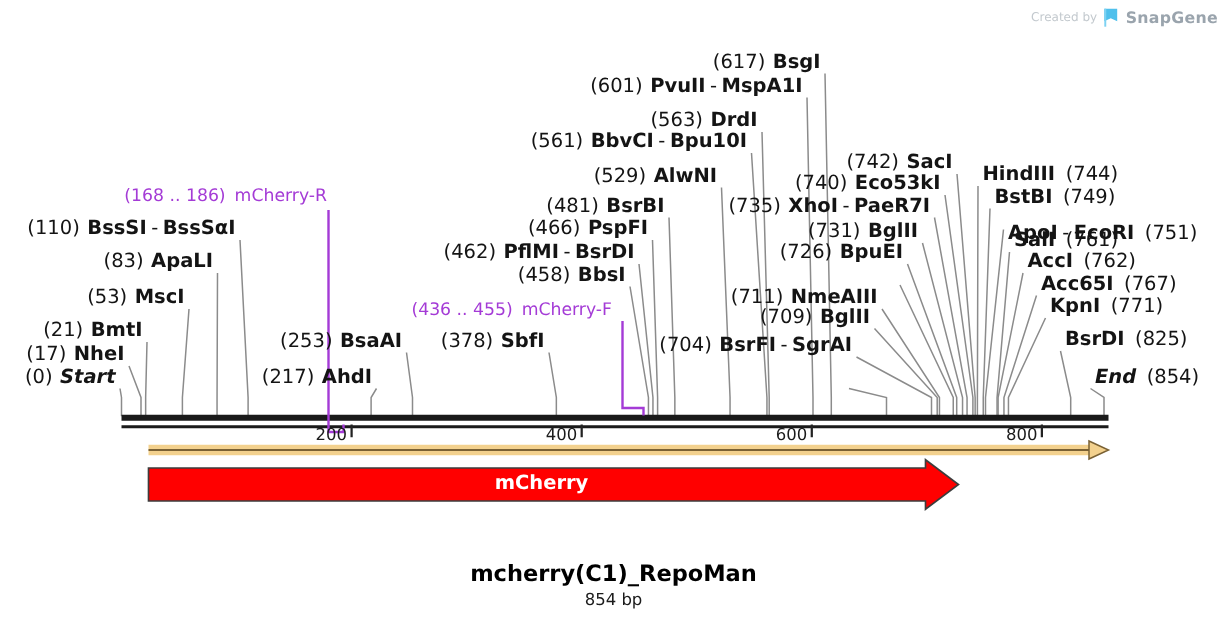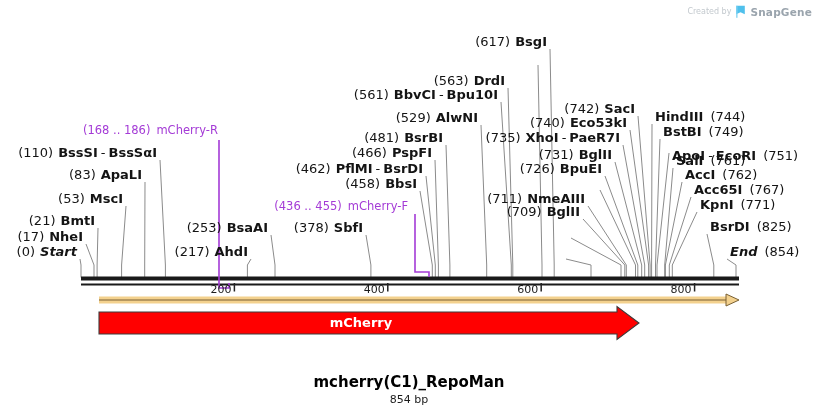--- a/index.html
+++ b/index.html
@@ -104,21 +104,23 @@
       <div class="lbl" style="right: 570px; top: 244px;"><span class="pos">(217)</span><span class="nm">AhdI</span></div>
       <div class="lbl" style="right: 550px; top: 220px;"><span class="pos">(253)</span><span class="nm">BsaAI</span></div>
       <div class="lbl" style="right: 455px; top: 220px;"><span class="pos">(378)</span><span class="nm">SbfI</span></div>
       <div class="lbl" style="right: 401px; top: 176px;"><span class="pos">(458)</span><span class="nm">BbsI</span></div>
       <div class="lbl" style="right: 395px; top: 161px;"><span class="pos">(462)</span><span class="nm">PflMI</span><span class="sep">-</span><span class="nm">BsrDI</span></div>
       <div class="lbl" style="right: 386px; top: 145px; margin-left: 28px;"><span class="pos">(466)</span><span class="nm">PspFI</span></div>
       <div class="lbl" style="right: 375px; top: 130px;"><span class="pos">(481)</span><span class="nm">BsrBI</span></div>
       <div class="lbl" style="right: 340px; top: 110px;"><span class="pos">(529)</span><span class="nm">AlwNI</span></div>
       <div class="lbl" style="right: 320px; top: 87px;"><span class="pos">(561)</span><span class="nm">BbvCI</span><span class="sep">-</span><span class="nm">Bpu10I</span></div>
       <div class="lbl" style="right: 313px; top: 73px;"><span class="pos">(563)</span><span class="nm">DrdI</span></div>
+      <div class="lbl" style="right: 283px; top: 50px;"><span class="pos">(601)</span><span class="nm">PvuII</span><span class="sep">-</span><span class="nm">MspA1I</span></div>
       <div class="lbl" style="right: 271px; top: 34px;"><span class="pos">(617)</span><span class="nm">BsgI</span></div>
+      <div class="lbl" style="right: 250px; top: 223px;"><span class="pos">(704)</span><span class="nm">BsrFI</span><span class="sep">-</span><span class="nm">SgrAI</span></div>
       <div class="lbl" style="right: 238px; top: 204px;"><span class="pos">(709)</span><span class="nm">BglII</span></div>
       <div class="lbl" style="right: 233px; top: 191px;"><span class="pos">(711)</span><span class="nm">NmeAIII</span></div>
       <div class="lbl" style="right: 216px; top: 161px;"><span class="pos">(726)</span><span class="nm">BpuEI</span></div>
       <div class="lbl" style="right: 206px; top: 147px;"><span class="pos">(731)</span><span class="nm">BglII</span></div>
       <div class="lbl" style="right: 198px; top: 130px;"><span class="pos">(735)</span><span class="nm">XhoI</span><span class="sep">-</span><span class="nm">PaeR7I</span></div>
       <div class="lbl" style="right: 191px; top: 115px;"><span class="pos">(740)</span><span class="nm">Eco53kI</span></div>
       <div class="lbl" style="right: 183px; top: 101px;"><span class="pos">(742)</span><span class="nm">SacI</span></div>
       <div class="lbl" style="left: 655px; top: 109px;"><span class="nm">HindIII</span><span class="pos sfx">(744)</span></div>
       <div class="lbl" style="left: 663px; top: 124px;"><span class="nm">BstBI</span><span class="pos sfx">(749)</span></div>
       <div class="lbl" style="left: 672px; top: 148px;"><span class="nm">ApoI</span><span class="sep">-</span><span class="nm">EcoRI</span><span class="pos sfx">(751)</span></div>

